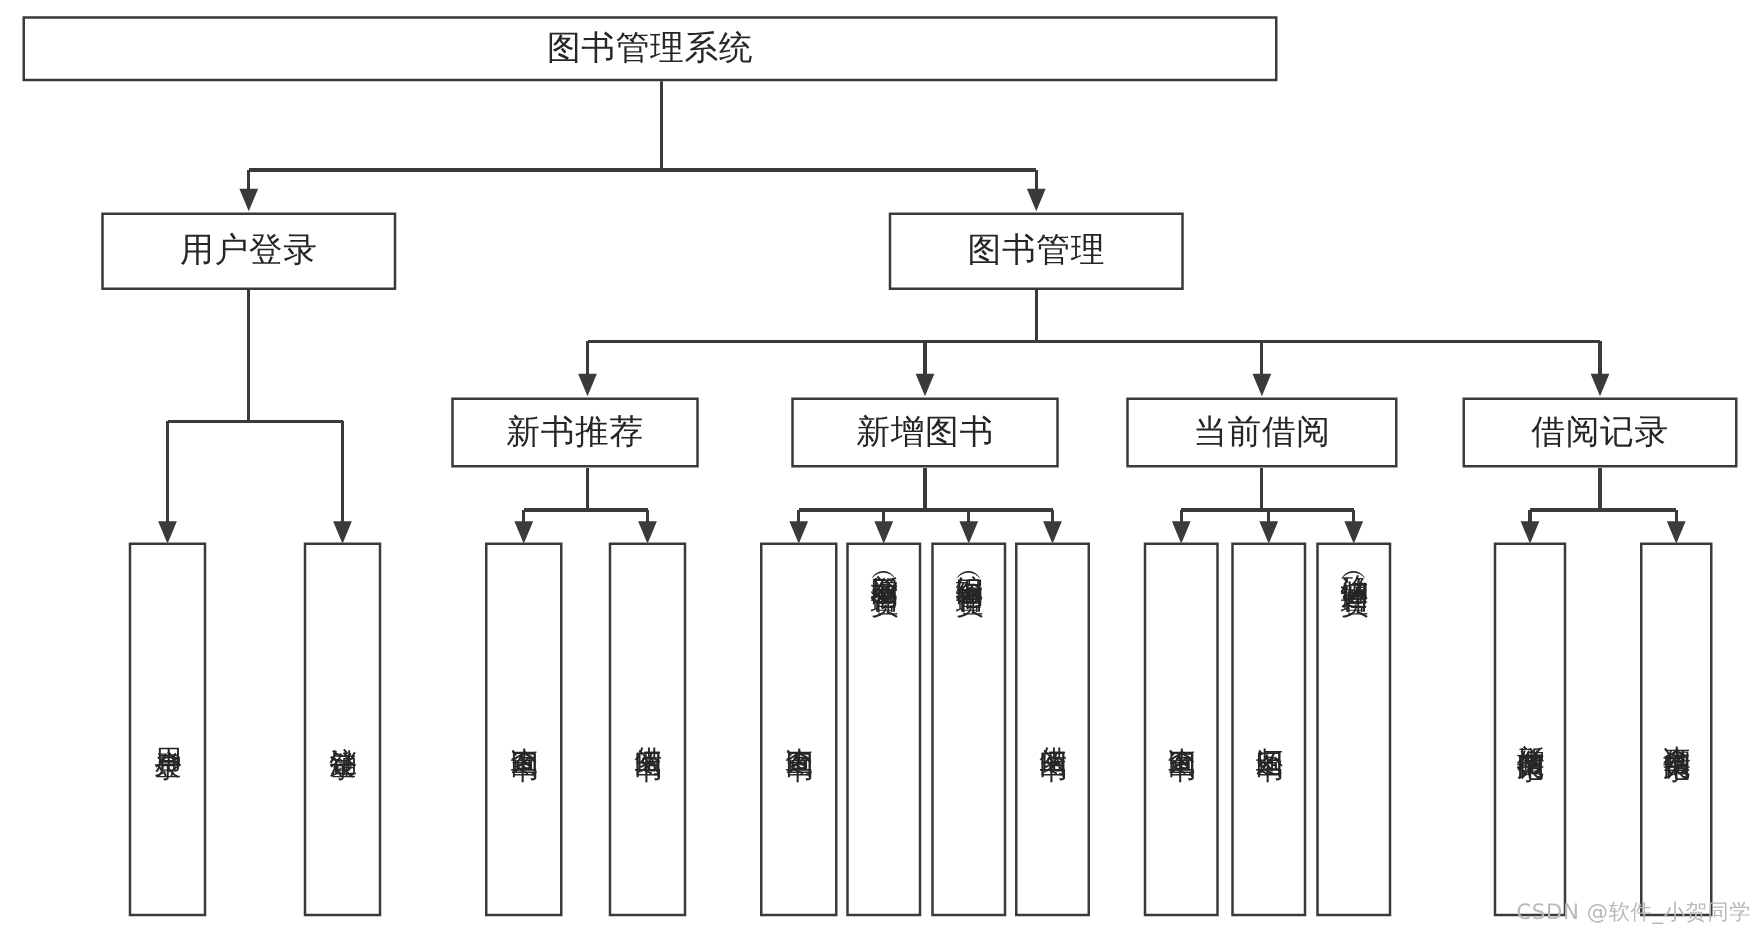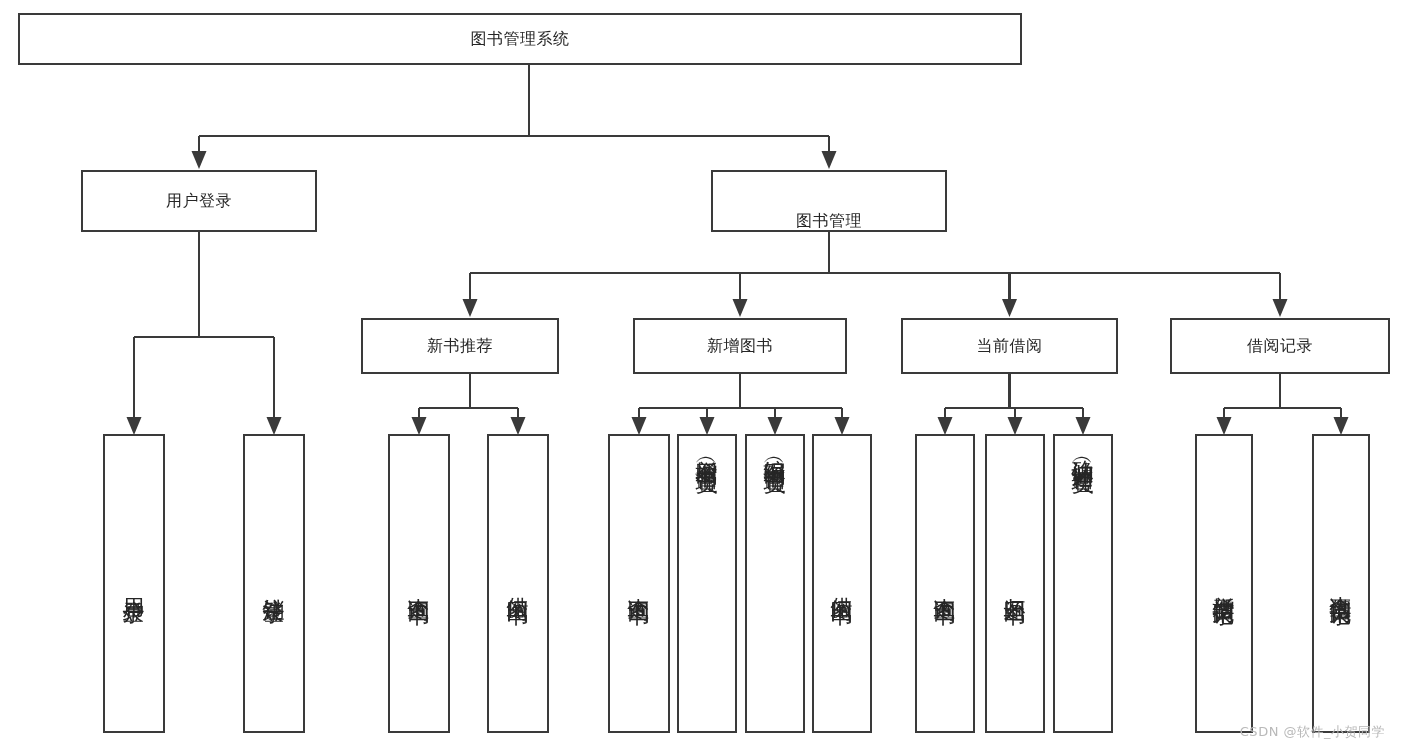--- a/index.html
+++ b/index.html
@@ -31,21 +31,21 @@
     position: absolute;
     box-sizing: border-box;
     border: 2.5px solid #3a3a3a;
     background: #ffffff;
     display: flex;
     align-items: center;
     justify-content: center;
     overflow: hidden;
   }
   .node-label-h {
-    font-size: 16px;
+    font-size: 27px;
     line-height: 1.15;
     color: #262626;
     letter-spacing: 0.5px;
     white-space: nowrap;
     text-align: center;
   }
   .node-box.leaf {
     border-width: 2.5px;
     align-items: flex-start;
     justify-content: center;
@@ -70,23 +70,23 @@
     align-items: center;
     justify-content: center;
   }
   .leaf-inner.top-align {
     align-items: flex-start;
     padding-top: 6px;
     box-sizing: border-box;
   }
   #watermark {
     position: absolute;
-    right: 20px;
+    right: 4px;
     bottom: 6px;
-    font-size: 13px;
+    font-size: 17px;
     color: #b9b9b9;
     white-space: nowrap;
     letter-spacing: 0.5px;
     pointer-events: none;
   }
 </style>
 </head>
 <body>
 
 <div id="diagram-root">
@@ -146,21 +146,21 @@
       <path d="M1333.5,417 L1348.5,417 L1341,435 Z" fill="#3a3a3a"></path>
     </svg>
 
   <div class="node-box" id="node-root" style="left: 18px; top: 13px; width: 1004px; height: 52px;">
     <span class="node-label-h">图书管理系统</span>
   </div>
 
   <div class="node-box" id="node-l2-0" style="left: 81px; top: 170px; width: 236px; height: 62px;">
     <span class="node-label-h">用户登录</span>
   </div>
-  <div class="node-box" id="node-l2-1" style="left: 711px; top: 170px; width: 236px; height: 62px; align-items: flex-end;">
+  <div class="node-box" id="node-l2-1" style="left: 711px; top: 170px; width: 236px; height: 62px;">
     <span class="node-label-h">图书管理</span>
   </div>
 
   <div class="node-box" id="node-l3-0" style="left: 361px; top: 318px; width: 198px; height: 56px;">
     <span class="node-label-h">新书推荐</span>
   </div>
   <div class="node-box" id="node-l3-1" style="left: 633px; top: 318px; width: 214px; height: 56px;">
     <span class="node-label-h">新增图书</span>
   </div>
   <div class="node-box" id="node-l3-3" style="left: 1170px; top: 318px; width: 220px; height: 56px;">

